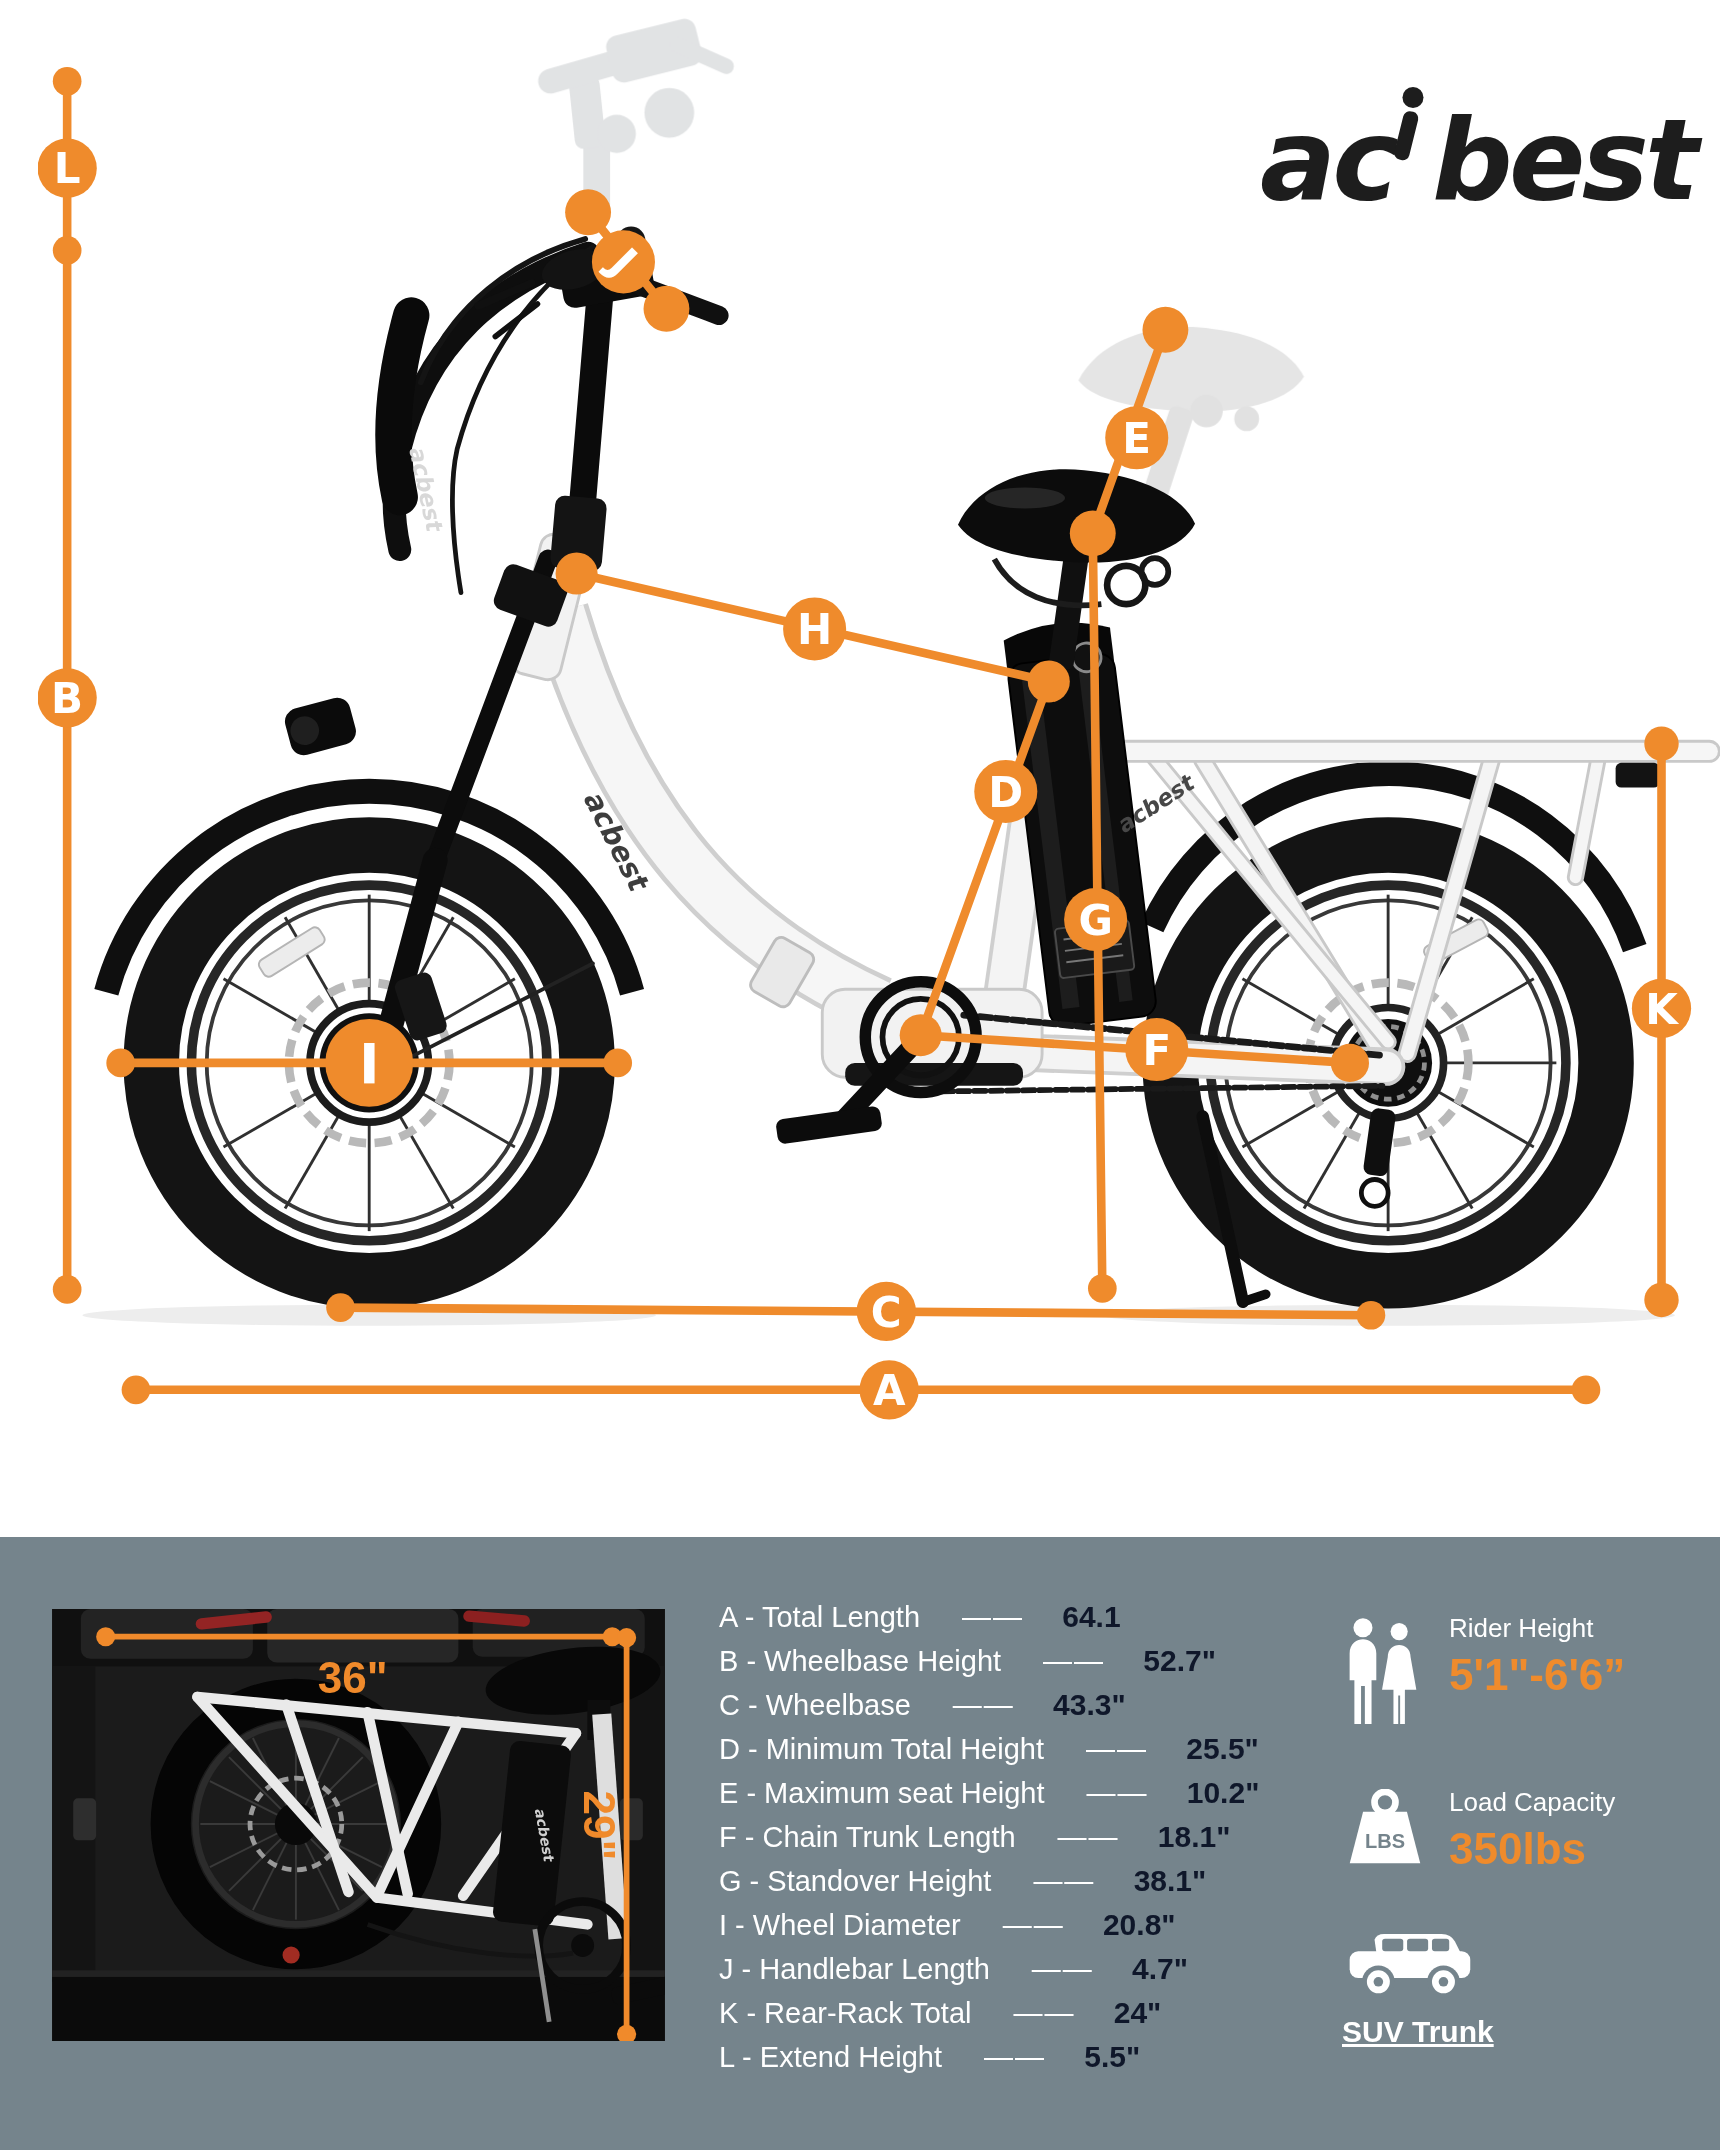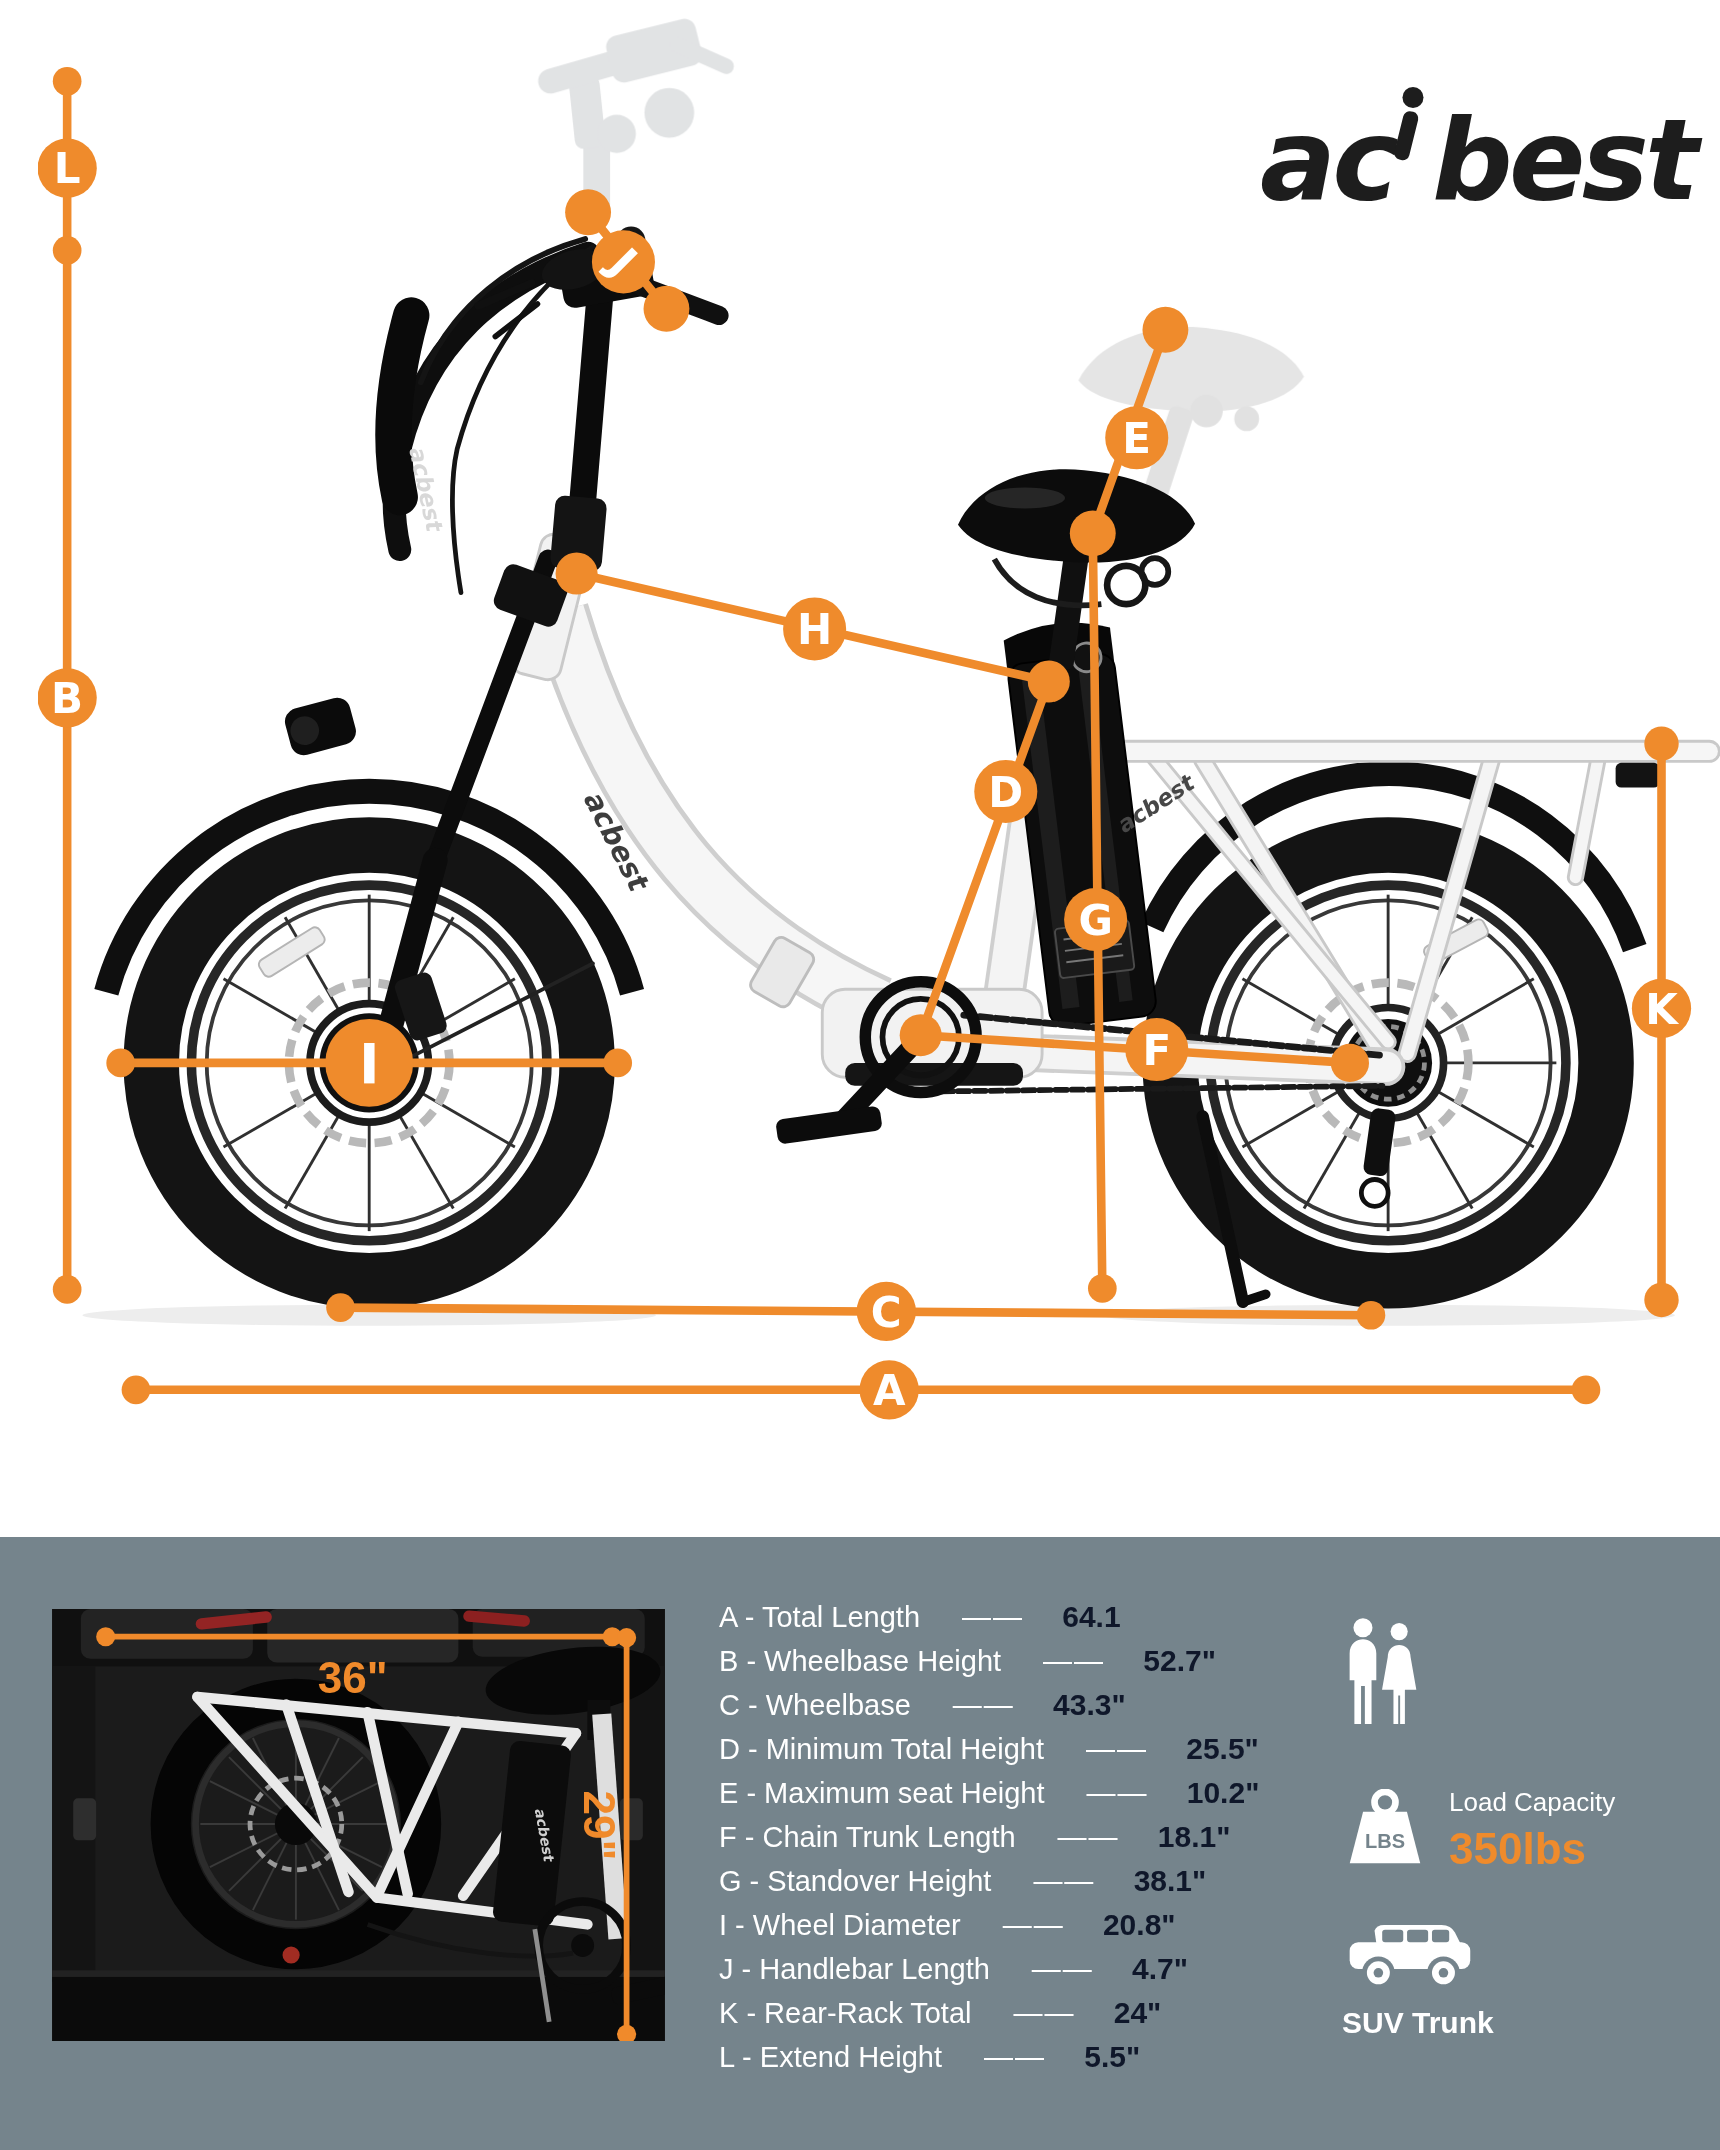--- a/index.html
+++ b/index.html
@@ -412,35 +412,39 @@
 
     <div class="info-block" style="left:1342px;top:76px;">
       <svg width="81" height="113" viewBox="0 0 85 118" style="position:absolute;left:0;top:3.8px;">
         <g fill="#ffffff">
           <circle cx="22" cy="11" r="10"></circle>
           <path d="M8,38 C8,27 16,23 22,23 C28,23 36,27 36,38 L36,66 L31,66 L31,112 L24,112 L24,72 L20,72 L20,112 L13,112 L13,66 L8,66 Z"></path>
           <circle cx="60" cy="15" r="9"></circle>
           <path d="M48,42 C48,33 54,29 60,29 C66,29 72,33 72,42 L78,76 L66,76 L66,112 L61,112 L61,82 L59,82 L59,112 L54,112 L54,76 L42,76 Z"></path>
         </g>
       </svg>
+      <div style="margin-left:107px;">
+        <div class="info-title">Rider Height</div>
+        <div class="info-value">5'1"-6'6”</div>
+      </div>
     </div>
 
     <div class="info-block" style="left:1342px;top:250px;">
       <svg width="86" height="80" viewBox="0 0 90 84" style="position:absolute;left:0;top:1.9px;">
         <circle cx="45" cy="14" r="11" fill="none" stroke="#ffffff" stroke-width="7"></circle>
         <path d="M22,24 L68,24 L82,78 L8,78 Z" fill="#ffffff"></path>
         <text x="45" y="62" font-size="21" font-weight="bold" text-anchor="middle" fill="#75848C" font-family="Liberation Sans, sans-serif">LBS</text>
       </svg>
       <div style="margin-left:107px;">
         <div class="info-title">Load Capacity</div>
         <div class="info-value">350lbs</div>
       </div>
     </div>
 
-    <div class="info-block" style="left:1342px;top:386px;">
+    <div class="info-block" style="left:1342px;top:395px;text-decoration:underline;">
       <svg width="134" height="69" viewBox="0 0 140 72">
         <g fill="#ffffff">
           <path d="M34,8 Q36,2 44,2 L104,2 Q114,2 118,10 L124,22 L36,22 Z"></path>
           <rect x="8" y="20" width="126" height="28" rx="9"></rect>
         </g>
         <rect x="42" y="7" width="22" height="13" rx="3" fill="#75848C"></rect>
         <rect x="68" y="7" width="22" height="13" rx="3" fill="#75848C"></rect>
         <rect x="94" y="7" width="18" height="13" rx="3" fill="#75848C"></rect>
         <circle cx="38" cy="52" r="17" fill="#75848C"></circle>
           <circle cx="38" cy="52" r="12" fill="#ffffff"></circle>

